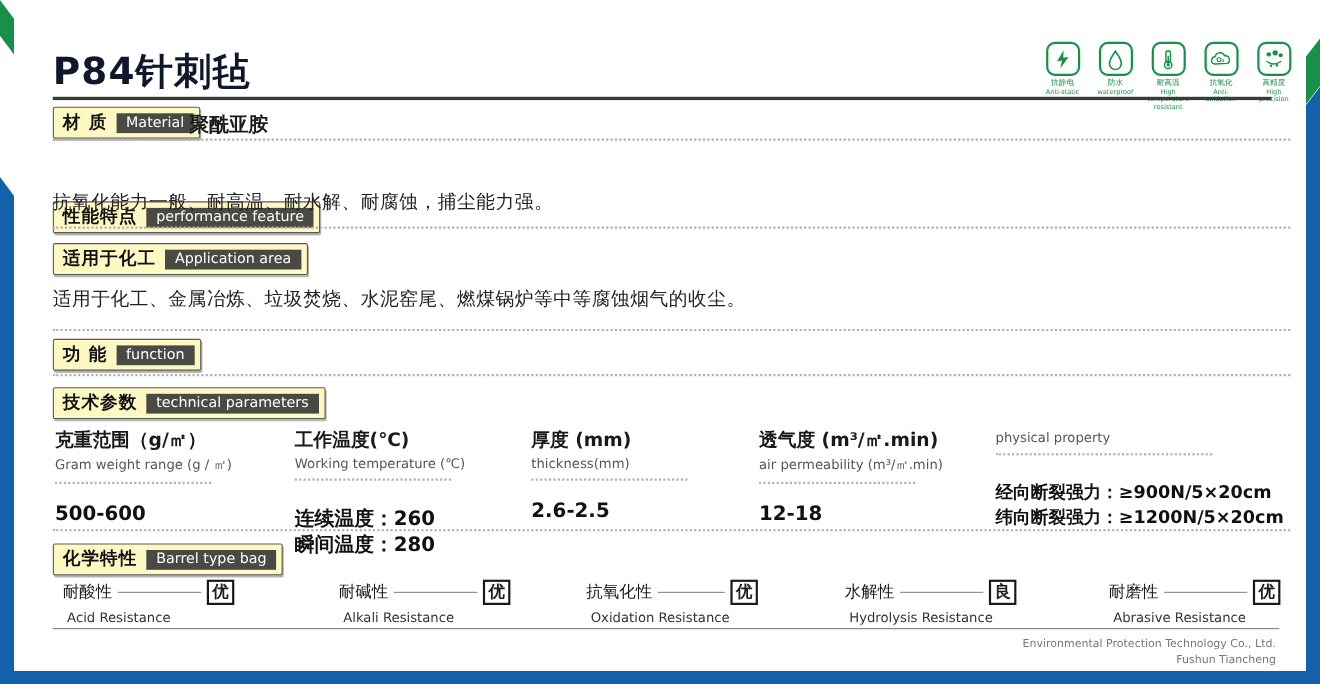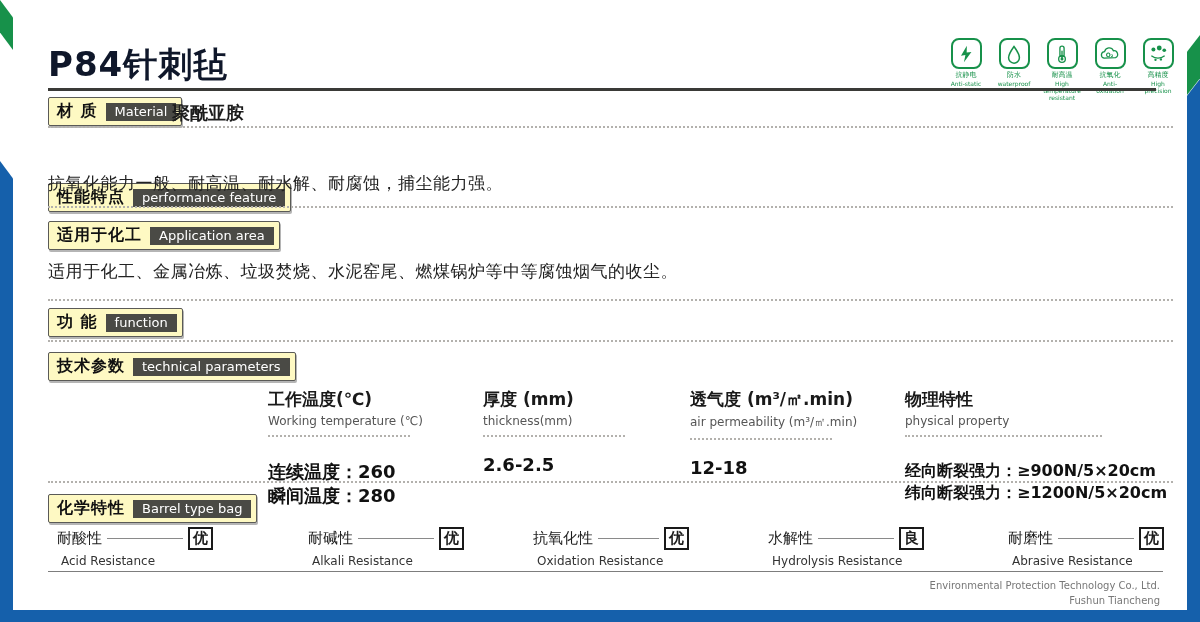--- a/index.html
+++ b/index.html
@@ -165,20 +165,28 @@
     <span class="zh">功 能</span>
     <span class="en">function</span>
   </div>
   <div class="dotted" style="top:340px;"></div>
 
   <div class="sec" style="left:48px;top:352px;">
     <span class="zh">技术参数</span>
     <span class="en">technical parameters</span>
   </div>
 
+  <div class="tp-col single" style="left:50px;width:205px;">
+    <div class="tp-zh">克重范围（g/㎡）</div>
+    <div class="tp-en">Gram weight range (g / ㎡)</div>
+    <div class="tp-underline" style="width:142px;"></div>
+    <div class="tp-vals">
+        <div>500-600</div>
+      </div>
+  </div>
 
   <div class="tp-col multi" style="left:268px;width:205px;">
     <div class="tp-zh">工作温度(℃)</div>
     <div class="tp-en">Working temperature (℃)</div>
     <div class="tp-underline" style="width:142px;"></div>
     <div class="tp-vals">
       <div>连续温度：260</div>
       <div>瞬间温度：280</div>
     </div>
   </div>
@@ -195,21 +203,20 @@
   <div class="tp-col single" style="left:690px;width:205px;">
     <div class="tp-zh">透气度 (m³/㎡.min)</div>
     <div class="tp-en">air permeability  (m³/㎡.min)</div>
     <div class="tp-underline" style="width:142px;"></div>
     <div class="tp-vals">
         <div>12-18</div>
       </div>
   </div>
 
   <div class="tp-col multi small" style="left:905px;width:272px;">
-    <div class="tp-zh">物理特性</div>
     <div class="tp-en">physical property</div>
     <div class="tp-underline" style="width:197px;"></div>
     <div class="tp-vals">
       <div>经向断裂强力：≥900N/5×20cm</div>
       <div>纬向断裂强力：≥1200N/5×20cm</div>
     </div>
   </div>
 
   <div class="dotted" style="top:481px;"></div>
 

